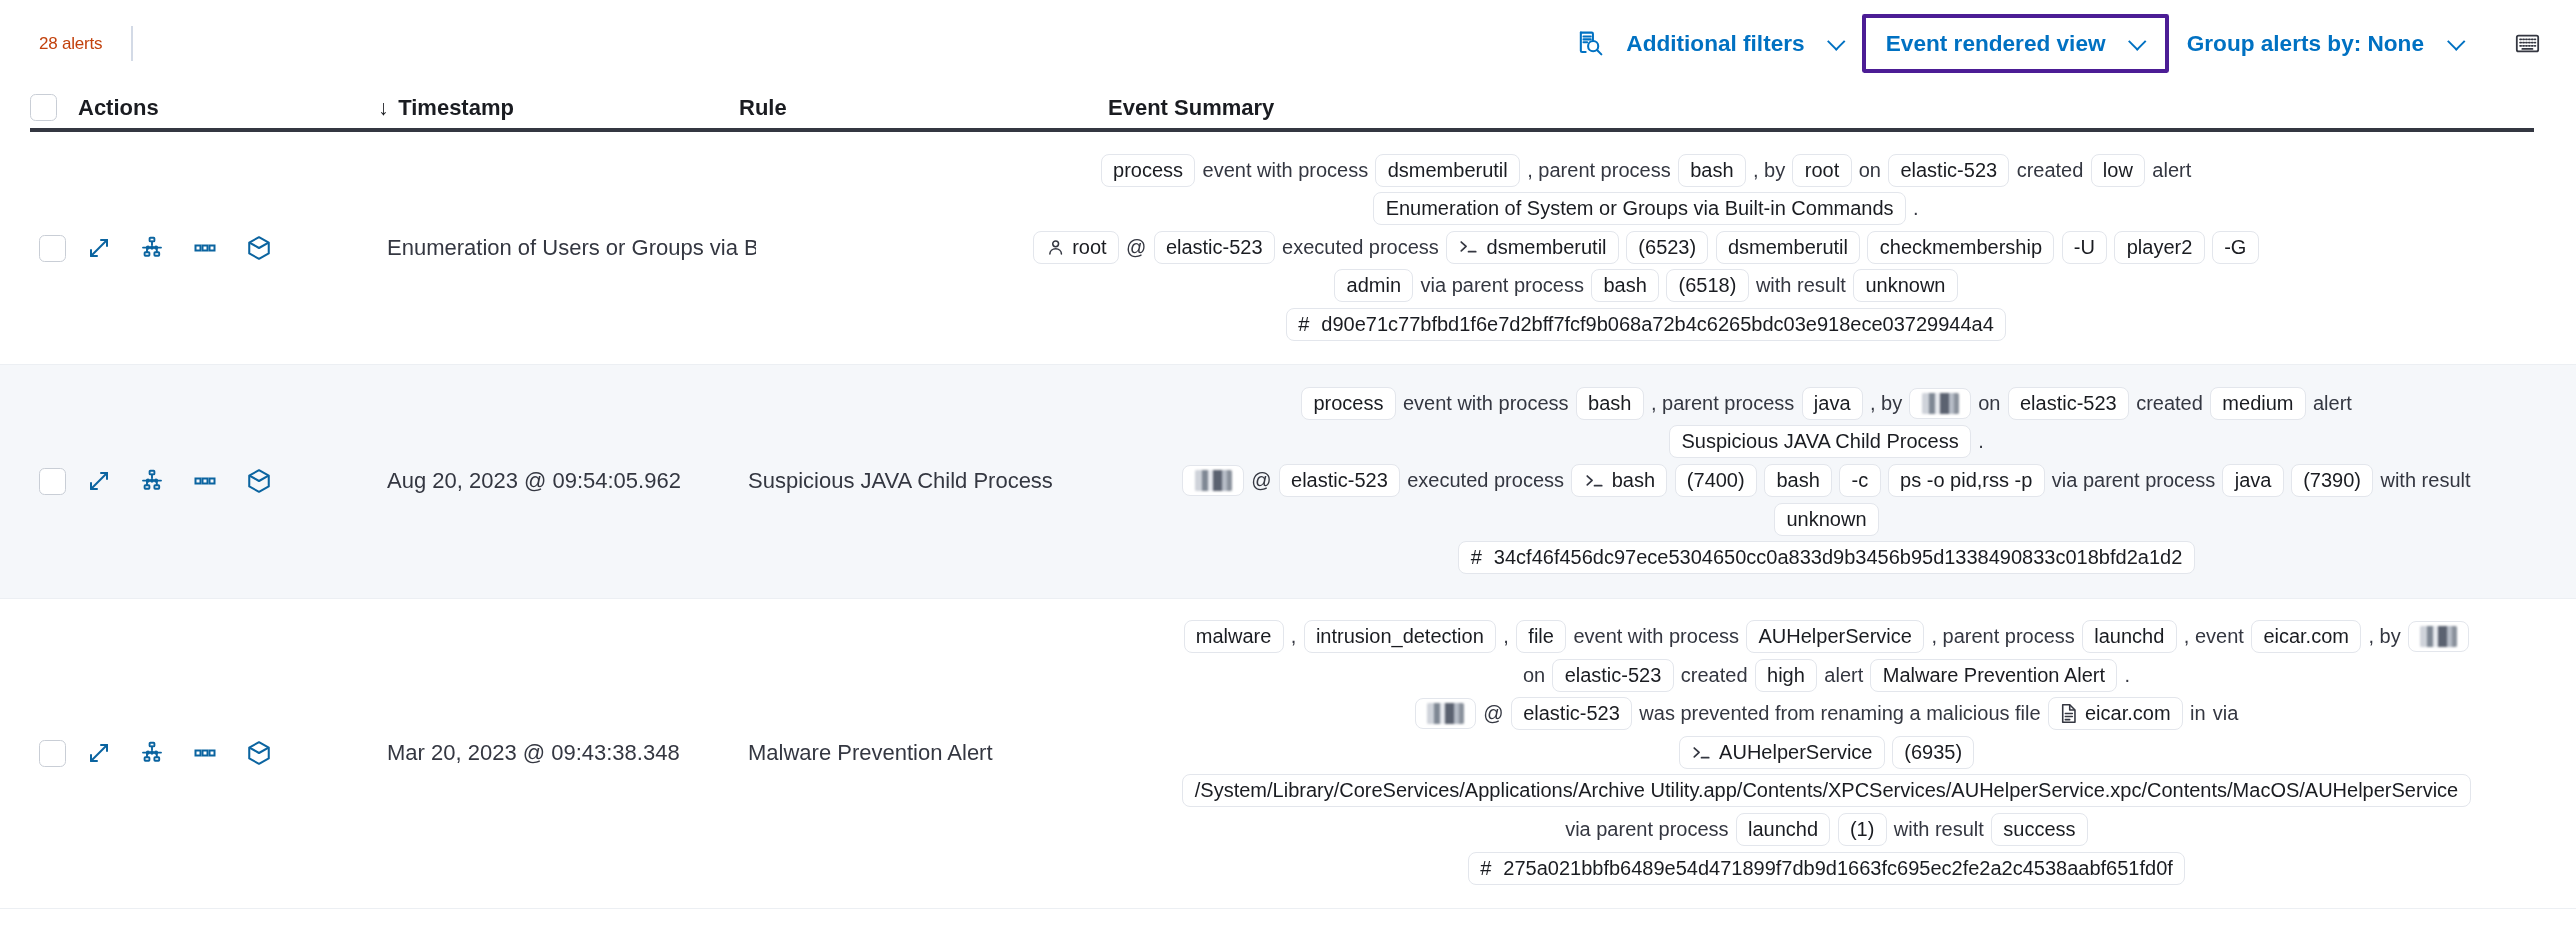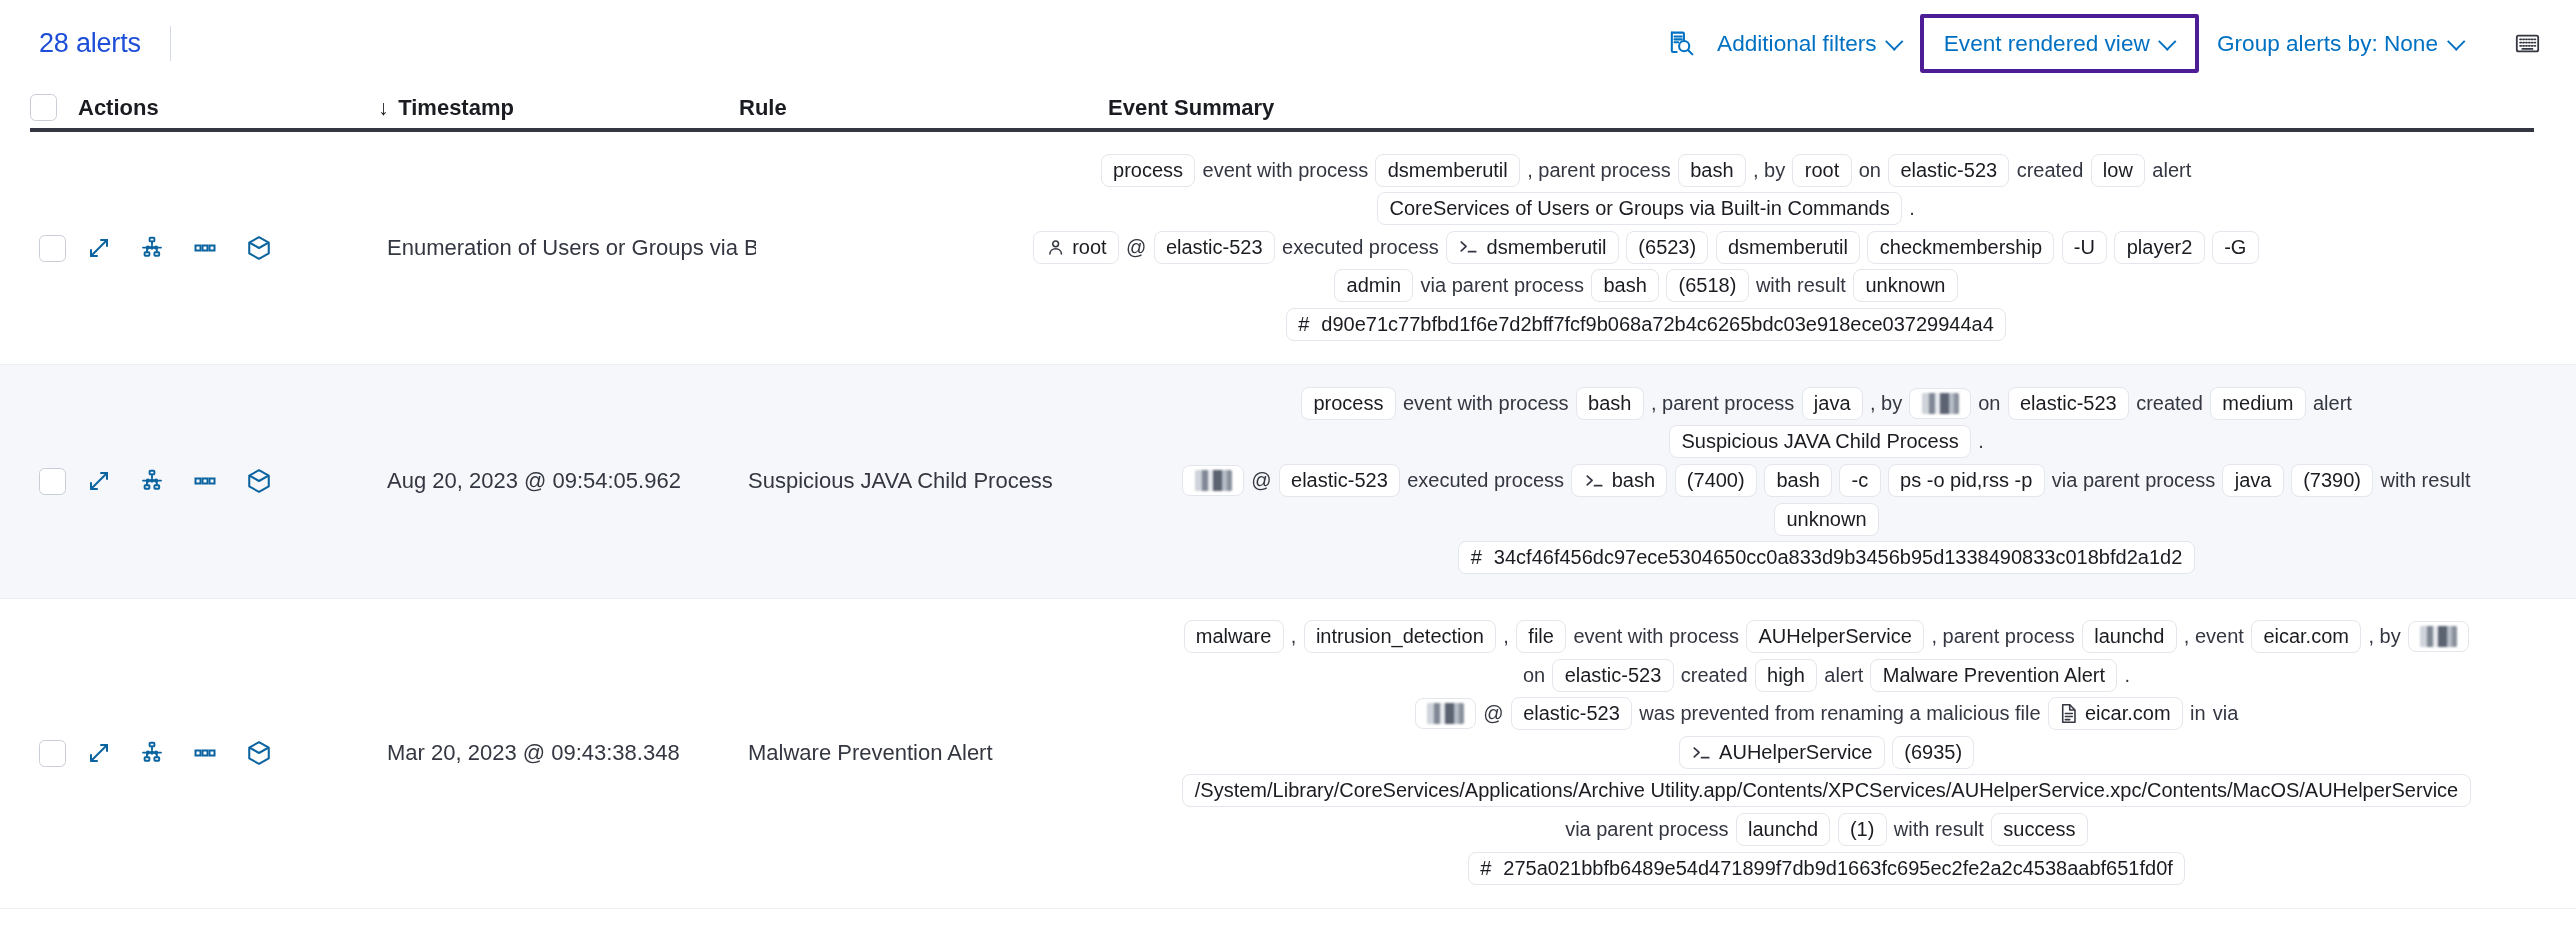--- a/index.html
+++ b/index.html
@@ -13,29 +13,29 @@
   }
   .page { position:relative; width:2576px; height:934px; background:#fff; }
 
   
   .toolbar {
     position:absolute; left:0; top:0; width:2576px; height:87px;
     display:flex; align-items:center;
   }
   .tb-left { display:flex; align-items:center; padding-left:39px; }
   .alert-count {
-    font-size:27px; font-weight:400; color:#1d4ed8; letter-spacing:-0.2px;
+    font-size:17px; font-weight:400; color:#c2410c; letter-spacing:-0.2px;
   }
   .vsep { width:1.6px; height:35px; background:#d3dae6; margin-left:29px; }
   .tb-right {
     margin-left:auto; display:flex; align-items:center; padding-right:35px; gap:0px;
   }
   .link-btn {
-    display:flex; align-items:center; gap:10px;
-    color:#0071c2; font-size:22.6px; font-weight:400; white-space:nowrap;
+    display:flex; align-items:center; gap:24px;
+    color:#0071c2; font-size:22.6px; font-weight:700; white-space:nowrap;
     padding:8px 13px; cursor:pointer; background:none; border:none;
     font-family:"Liberation Sans", sans-serif;
   }
   .chev { display:inline-block; width:16px; height:16px; position:relative; top:-2.4px; }
   .chev::before {
     content:""; position:absolute; left:1.6px; top:1.6px;
     width:10.5px; height:10.5px;
     border-right:2.4px solid #0071c2; border-bottom:2.4px solid #0071c2;
     transform:rotate(45deg);
   }
@@ -260,21 +260,21 @@
                   <span>elastic-523</span>
                 </span>
                 <span class="txt">created</span>
                 <span class="chip">
                   <span>low</span>
                 </span>
                 <span class="txt">alert</span>
               </div>
               <div class="sline">
                 <span class="chip">
-                  <span>CoreServices of Users or Groups via Built-in Commands</span>
+                  <span>Enumeration of System or Groups via Built-in Commands</span>
                 </span>
                 <span class="punc">.</span>
               </div>
               <div class="sline">
                 <span class="chip">
                   <span class="glyph">
                     <svg width="19.3" height="19.3" viewBox="0 0 24 24" fill="none" stroke="#343741" stroke-width="1.9">
                       <circle cx="12" cy="7.2" r="3.6"></circle>
                       <path d="M4.8 20c0-4 3.2-6.6 7.2-6.6s7.2 2.6 7.2 6.6" stroke-linecap="round"></path>
                     </svg>

